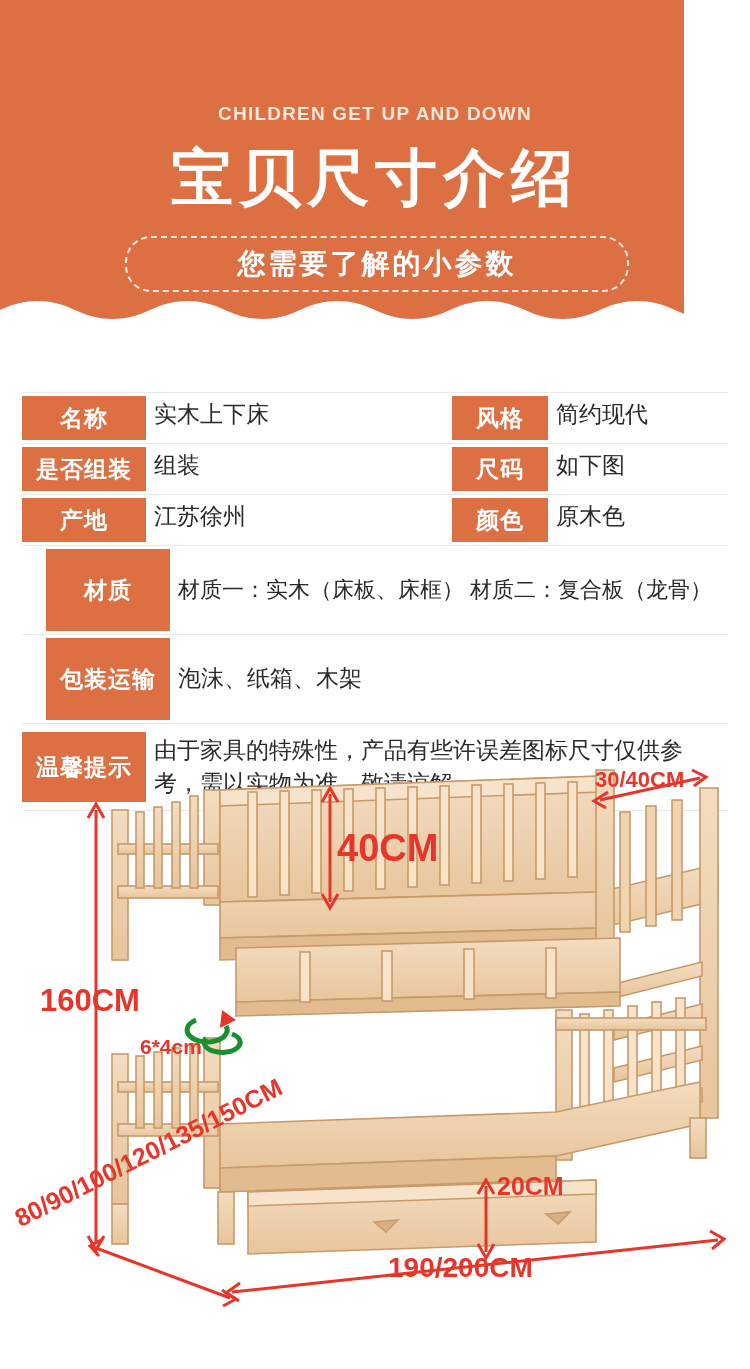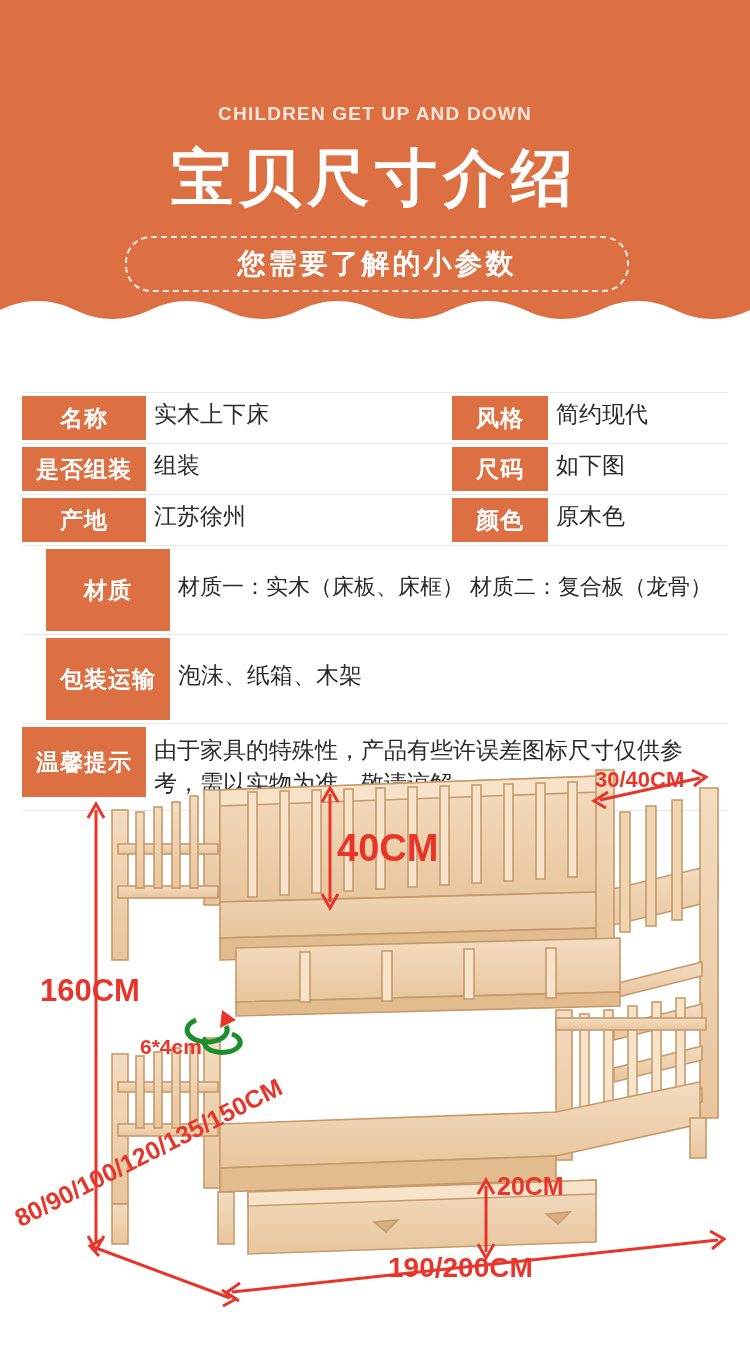--- a/index.html
+++ b/index.html
@@ -6,21 +6,21 @@
   body{
     width:750px;height:1369px;
     background:#ffffff;
     font-family:"Liberation Sans","DejaVu Sans",sans-serif;
     overflow:hidden;
     position:relative;
   }
   
   .header{
     position:relative;
-    width:750px;height:330px;
+    width:684px;height:330px;
     background:#dd7043;
     overflow:hidden;
   }
   .header-en{
     position:absolute;top:103px;left:0;width:750px;
     text-align:center;
     color:#ffe6da;
     font-size:19px;
     letter-spacing:1.2px;
     font-weight:bold;
@@ -50,21 +50,21 @@
     display:block;
   }
 
   
   .spec{
     position:absolute;top:392px;left:22px;
     width:706px;
   }
   .row{
     display:flex;
-    align-items:flex-start;
+    align-items:center;
     border-bottom:1px solid #e8e8e8;
   }
   .row:first-child{border-top:1px solid #e8e8e8;}
   .lbl{
     background:#dd7043;
     color:#ffffff;
     font-size:23px;
     font-weight:bold;
     letter-spacing:1px;
     display:flex;align-items:center;justify-content:center;
@@ -98,21 +98,21 @@
     position:absolute;top:752px;left:0;width:750px;height:617px;
   }
   .diagram svg{display:block;}
   .dim{
     position:absolute;
     color:#e8352a;
     font-weight:bold;
     font-family:"Liberation Sans","DejaVu Sans",sans-serif;
     white-space:nowrap;
   }
-  .d160{left:40px;top:221px;font-size:31px;}
+  .d160{left:40px;top:231px;font-size:31px;}
   .d40{left:337px;top:75px;font-size:38px;}
   .d3040{left:595px;top:15px;font-size:22px;}
   .d64{left:140px;top:283px;font-size:21px;}
   .d20{left:497px;top:420px;font-size:25px;}
   .d190{left:388px;top:500px;font-size:28px;}
   .d80{left:10px;top:455px;font-size:25px;transform:rotate(-27deg);transform-origin:left top;}
 </style>
 </head>
 <body>
 

